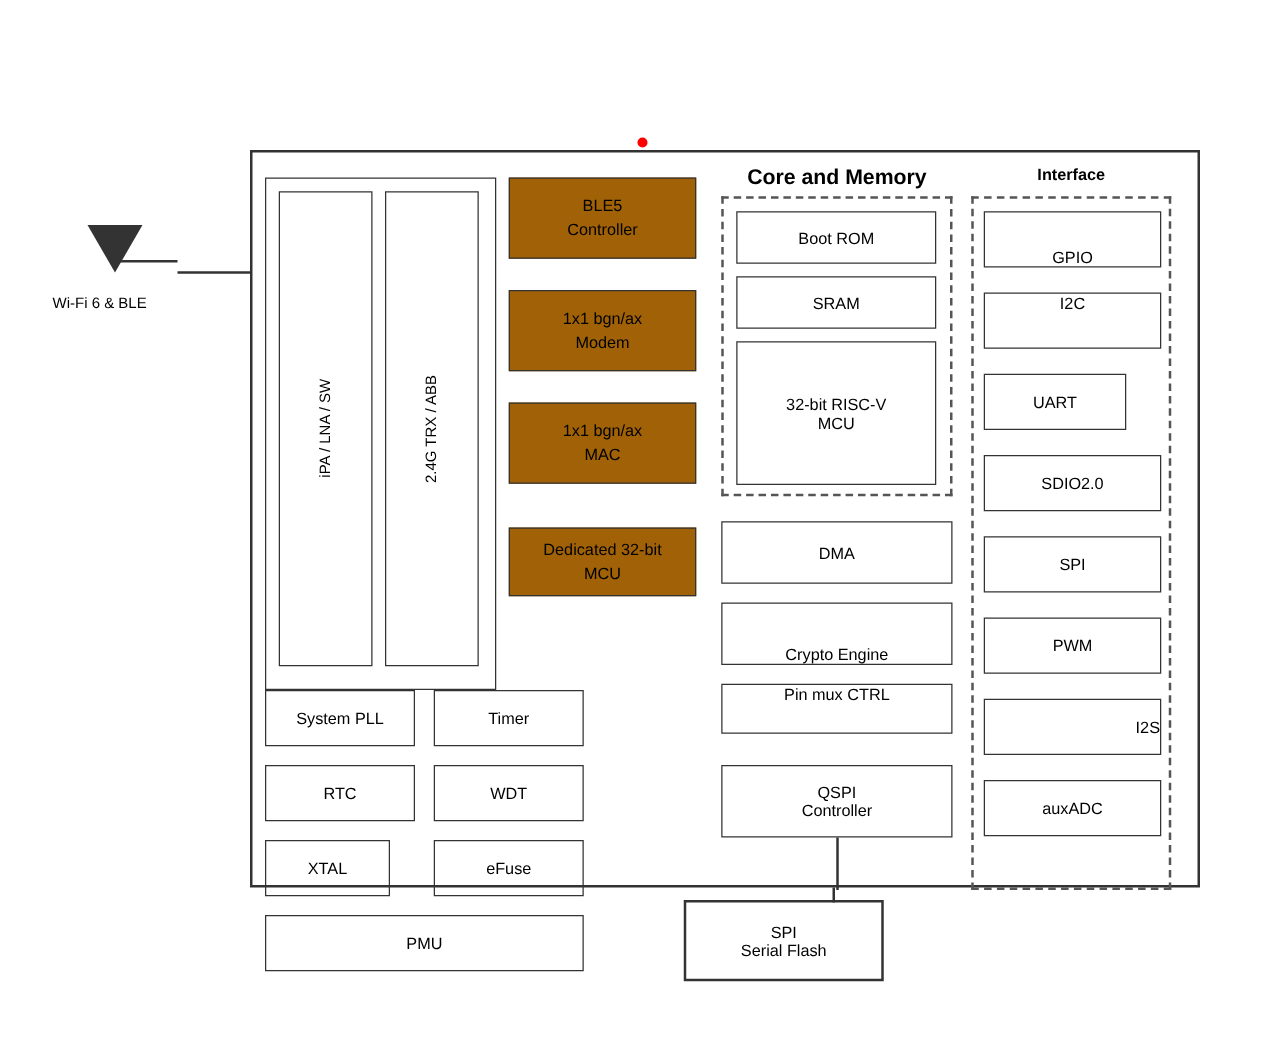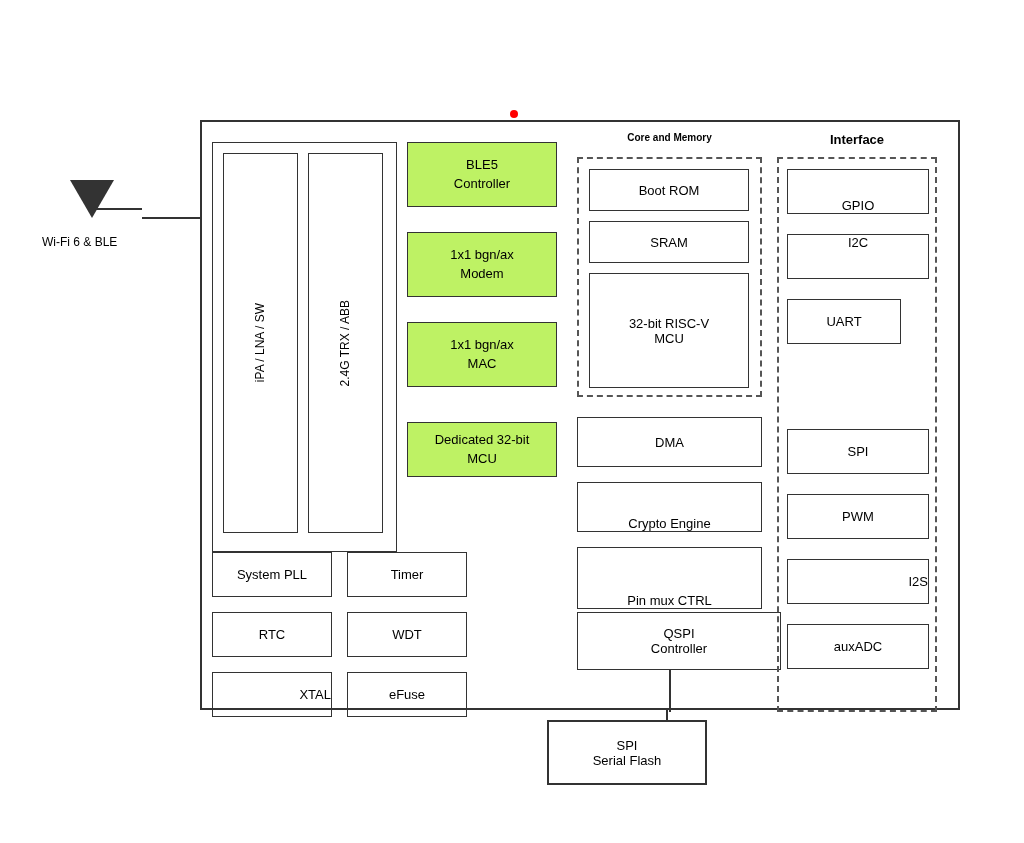--- a/index.html
+++ b/index.html
@@ -99,21 +99,21 @@
       writing-mode: vertical-rl;
       transform: rotate(180deg);
       font-size: 12px;
       text-align: center;
       line-height: 1.3;
     }
 
     .block {
       position: absolute;
       border: 1.5px solid #333;
-      background: #bef264;
+      background: #a16207;
       display: flex;
       align-items: center;
       justify-content: center;
       text-align: center;
       line-height: 1.4;
       padding: 4px;
     }
 
     .ble-block {
       top: 0;
@@ -171,21 +171,21 @@
     <div class="block" style="position:absolute; top:200px; left:205px; width:150px; height:65px;">
       <span style="white-space:pre-line;text-align:center;">1x1 bgn/ax
 MAC</span>
     </div>
 
     <div class="block" style="position:absolute; top:300px; left:205px; width:150px; height:55px;">
       <span style="white-space:pre-line;text-align:center;">Dedicated 32-bit
 MCU</span>
     </div>
 
-    <div style="position:absolute; top:10px; left:375px; font-weight:bold; font-size:10px; width:185px; text-align:center;">Core and Memory</div>
+    <div style="position:absolute; top:10px; left:375px; font-weight:bold; font-size:17px; width:185px; text-align:center;">Core and Memory</div>
 
     <div style="position:absolute; top:35px; left:375px; width:185px; height:240px; border:2px dashed #555;">
 
       <div style="position:absolute; top:10px; left:10px; width:160px; height:42px; border:1.5px solid #333; display:flex; align-items:center; justify-content:center;">
         <span>Boot ROM</span>
       </div>
 
       <div style="position:absolute; top:62px; left:10px; width:160px; height:42px; border:1.5px solid #333; display:flex; align-items:center; justify-content:center;">
         <span>SRAM</span>
       </div>
@@ -197,70 +197,76 @@
     </div>
 
     <div style="position:absolute; top:295px; left:375px; width:185px; height:50px; border:1.5px solid #333; display:flex; align-items:center; justify-content:center;">
       <span>DMA</span>
     </div>
 
     <div style="position:absolute; top:360px; left:375px; width:185px; height:50px; border:1.5px solid #333; display:flex; align-items:flex-end; justify-content:center;">
       <span>Crypto Engine</span>
     </div>
 
-    <div style="position:absolute; top:425px; left:375px; width:185px; height:62px; border:1.5px solid #333; display:flex; align-items:flex-end; justify-content:center;">
+    <div style="position:absolute; top:425px; left:375px; width:185px; height:40px; border:1.5px solid #333; display:flex; align-items:flex-start; justify-content:center;">
       <span>Pin mux CTRL</span>
     </div>
 
-    <div style="position:absolute; top:490px; left:375px; width:204px; height:58px; border:1.5px solid #333; display:flex; align-items:center; justify-content:center; text-align:center;">
+    <div style="position:absolute; top:490px; left:375px; width:185px; height:58px; border:1.5px solid #333; display:flex; align-items:center; justify-content:center; text-align:center;">
       <span style="white-space:pre-line;text-align:center;">QSPI
 Controller</span>
     </div>
 
     <div style="position:absolute; top:430px; left:10px; width:120px; height:45px; border:1.5px solid #333; display:flex; align-items:center; justify-content:center;">
       <span>System PLL</span>
     </div>
 
     <div style="position:absolute; top:490px; left:10px; width:120px; height:45px; border:1.5px solid #333; display:flex; align-items:center; justify-content:center;">
       <span>RTC</span>
     </div>
 
-    <div style="position:absolute; top:550px; left:10px; width:120px; height:45px; border:1.5px solid #333; display:flex; align-items:center; justify-content:flex-end;">
+    <div style="position:absolute; top:550px; left:10px; width:100px; height:45px; border:1.5px solid #333; display:flex; align-items:center; justify-content:center;">
       <span>XTAL</span>
     </div>
 
     <div style="position:absolute; top:430px; left:145px; width:120px; height:45px; border:1.5px solid #333; display:flex; align-items:center; justify-content:center;">
       <span>Timer</span>
     </div>
 
     <div style="position:absolute; top:490px; left:145px; width:120px; height:45px; border:1.5px solid #333; display:flex; align-items:center; justify-content:center;">
       <span>WDT</span>
     </div>
 
     <div style="position:absolute; top:550px; left:145px; width:120px; height:45px; border:1.5px solid #333; display:flex; align-items:center; justify-content:center;">
       <span>eFuse</span>
     </div>
 
+    <div style="position:absolute; top:610px; left:10px; width:255px; height:45px; border:1.5px solid #333; display:flex; align-items:center; justify-content:center;">
+      <span>PMU</span>
+    </div>
 
     <div style="position:absolute; top:10px; left:575px; font-weight:bold; font-size:13px; width:160px; text-align:center;">Interface</div>
 
     <div style="position:absolute; top:35px; left:575px; width:160px; height:555px; border:2px dashed #555;">
 
       <div style="position:absolute; top:10px; left:8px; width:142px; height:45px; border:1.5px solid #333; display:flex; align-items:flex-end; justify-content:center;">
         <span>GPIO</span>
       </div>
 
       <div style="position:absolute; top:75px; left:8px; width:142px; height:45px; border:1.5px solid #333; display:flex; align-items:flex-start; justify-content:center;">
         <span>I2C</span>
       </div>
 
       <div style="position:absolute; top:140px; left:8px; width:114px; height:45px; border:1.5px solid #333; display:flex; align-items:center; justify-content:center;">
         <span>UART</span>
       </div>
 
+      <div style="position:absolute; top:205px; left:8px; width:142px; height:45px; border:1.5px solid #333; display:flex; align-items:center; justify-content:center;">
+        <span>SDIO2.0</span>
+      </div>
 
       <div style="position:absolute; top:270px; left:8px; width:142px; height:45px; border:1.5px solid #333; display:flex; align-items:center; justify-content:center;">
         <span>SPI</span>
       </div>
 
       <div style="position:absolute; top:335px; left:8px; width:142px; height:45px; border:1.5px solid #333; display:flex; align-items:center; justify-content:center;">
         <span>PWM</span>
       </div>
 
       <div style="position:absolute; top:400px; left:8px; width:142px; height:45px; border:1.5px solid #333; display:flex; align-items:center; justify-content:flex-end;">

